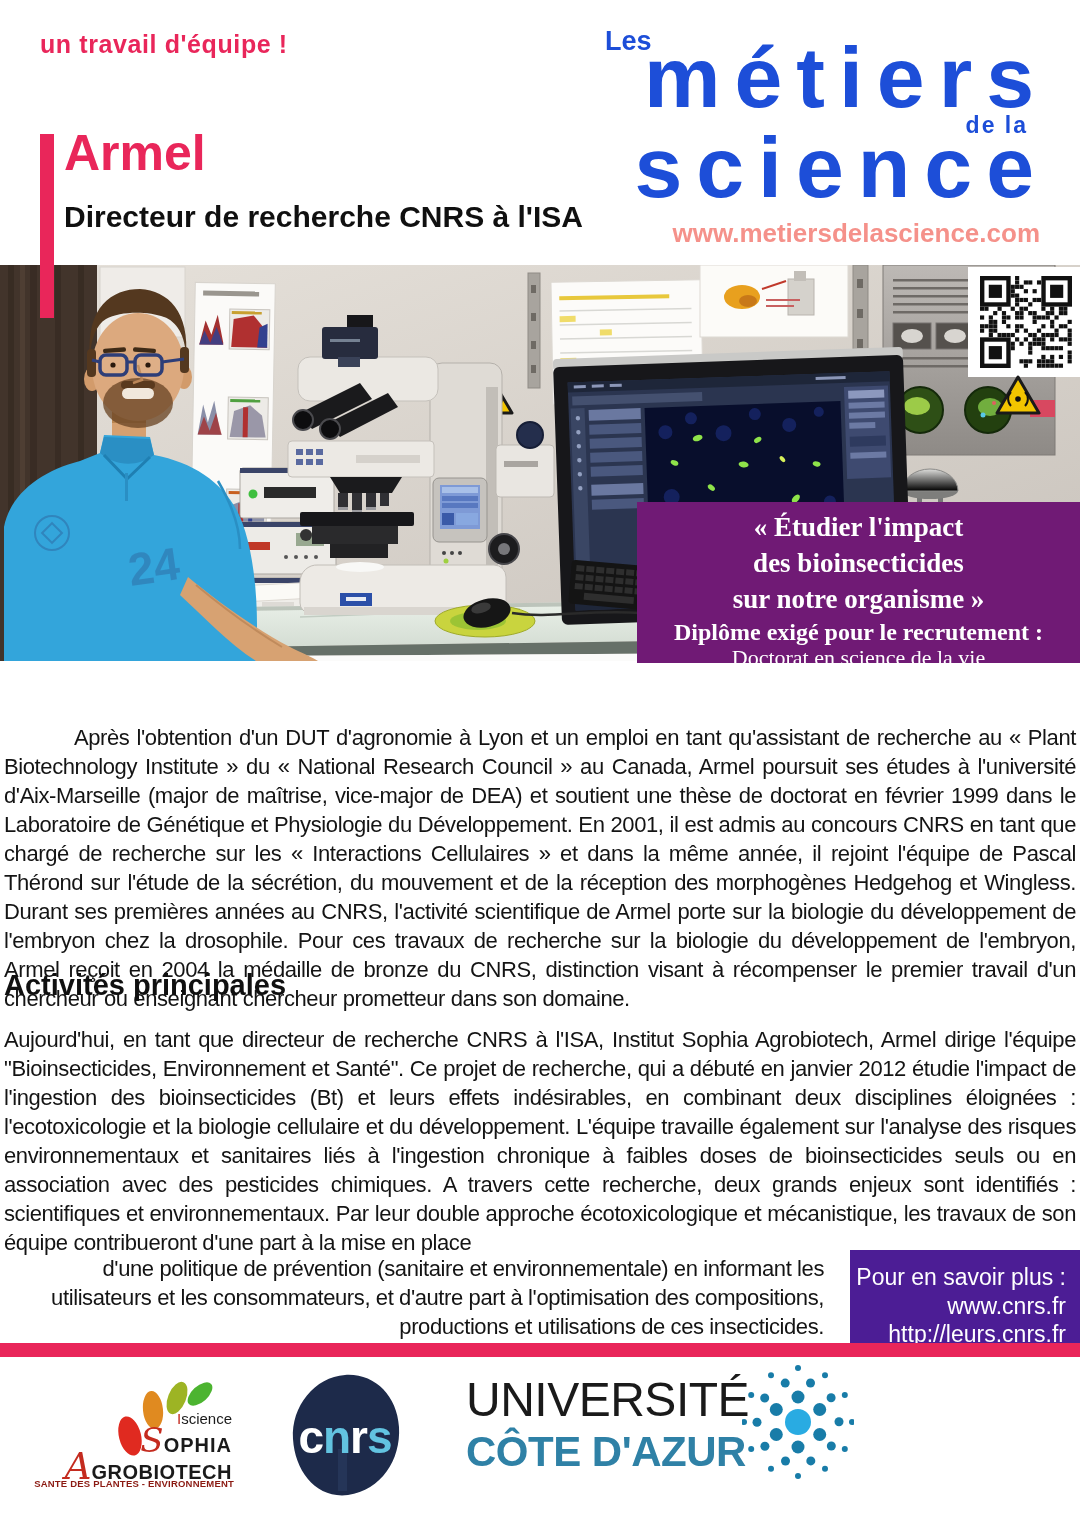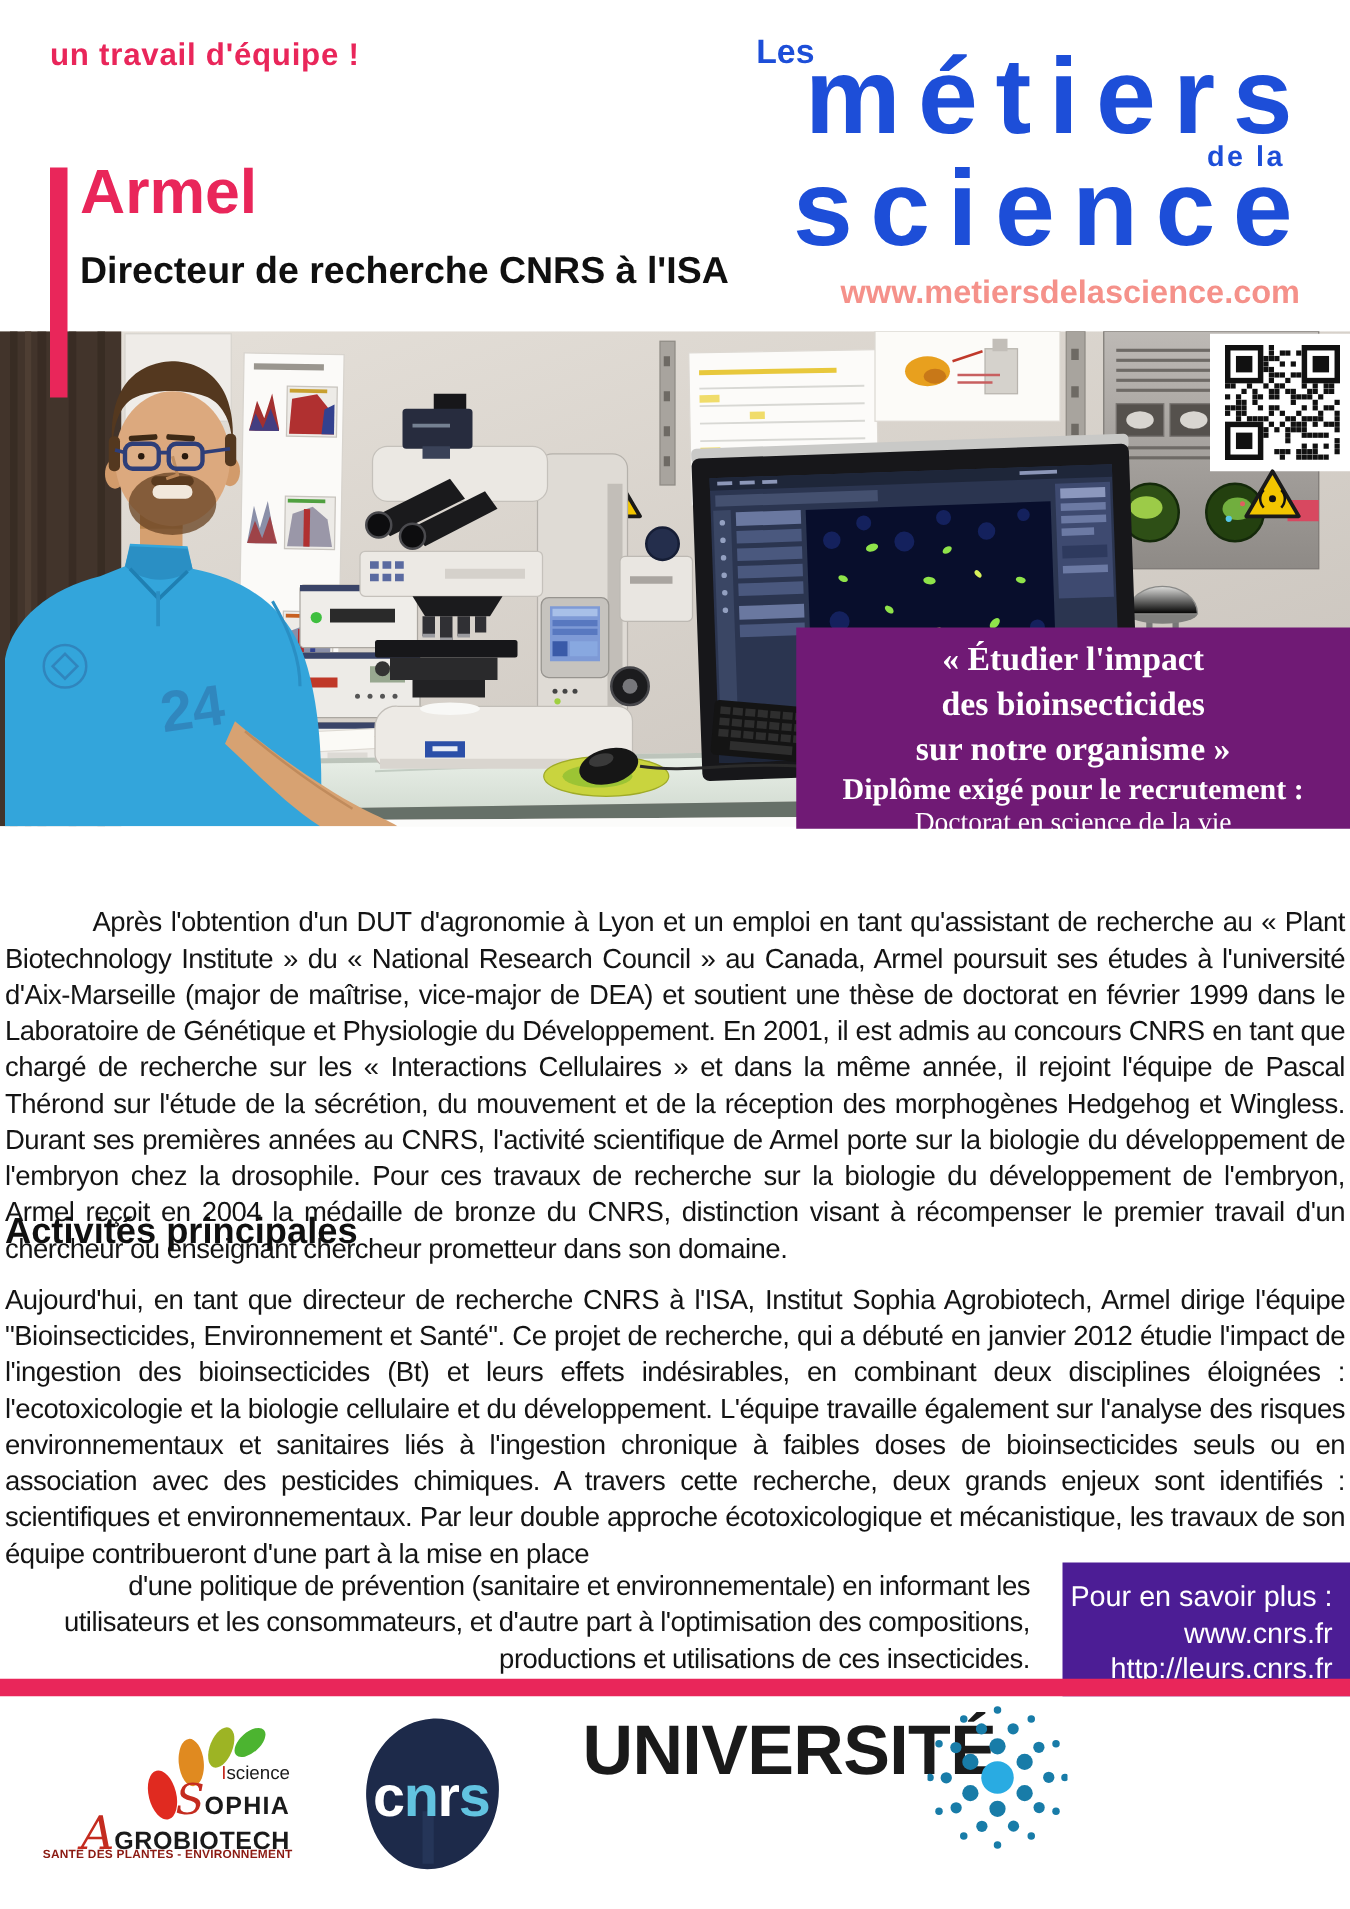--- a/index.html
+++ b/index.html
@@ -51,21 +51,21 @@
   .sophia .script{font-family:"DejaVu Serif",serif;font-style:italic;color:#C42B1F;}
   .sophia .line-s .script{font-size:34px;}
   .sophia .line-s .caps{font-size:20px;font-weight:bold;color:#1a1a1a;letter-spacing:1px;}
   .sophia .line-a{position:absolute;right:2px;top:73px;}
   .sophia .line-a .script{font-size:37px;}
   .sophia .line-a .caps{font-size:20px;font-weight:bold;color:#1a1a1a;letter-spacing:.5px;}
   .sophia .tagline{position:absolute;right:0;top:106px;font-size:9.5px;font-weight:bold;color:#8B1A12;
                    letter-spacing:.2px;white-space:nowrap;}
   .cnrs-logo{left:288px;top:1371px;}
   .uca-text{left:466px;top:1372px;color:#1a1a1a;}
-  .uca1{font-size:56px;font-weight:700;letter-spacing:-0.5px;line-height:56px;white-space:nowrap;}
+  .uca1{font-size:48px;font-weight:400;letter-spacing:-0.5px;line-height:56px;white-space:nowrap;}
   .uca2{font-size:42px;font-weight:800;letter-spacing:-0.5px;color:#2F81A6;white-space:nowrap;}
   .uca-dots{left:742px;top:1360px;}
 </style>
 </head>
 <body>
 
 <div class="page">
 
   <div class="abs slogan">
     <div>un travail d'équipe !</div>
@@ -658,20 +658,21 @@
   <div class="abs cnrs-logo">
     <svg width="114" height="130" viewBox="0 0 114 130">
       <path d="M57,4 C86,2 109,24 111,56 C113,89 93,119 60,124 C29,128 7,101 5,68 C3,35 27,6 57,4 Z" fill="#1D2A4A"></path>
       <rect x="50" y="78" width="9" height="42" fill="#2A3A5E" opacity=".7"></rect>
       <text x="57" y="82" text-anchor="middle" font-family="Liberation Sans, sans-serif" font-weight="bold" font-size="46" letter-spacing="-1"><tspan fill="#FFFFFF">c</tspan><tspan fill="#62C3E0">n</tspan><tspan fill="#FFFFFF">r</tspan><tspan fill="#62C3E0">s</tspan></text>
     </svg>
   </div>
 
   <div class="abs uca-text">
     <div class="uca1">UNIVERSITÉ</div>
+    <div class="uca2">CÔTE D'AZUR</div>
   </div>
 
   <svg class="abs uca-dots" width="112" height="125" viewBox="0 0 112 125">
     <g id="uca-dots-g">
         <circle cx="56.0" cy="62.0" r="13" fill="#29ABE2"></circle>
         <circle cx="56.0" cy="37.0" r="6.5" fill="#187CA8"></circle>
         <circle cx="77.7" cy="49.5" r="6.5" fill="#187CA8"></circle>
         <circle cx="77.7" cy="74.5" r="6.5" fill="#187CA8"></circle>
         <circle cx="56.0" cy="87.0" r="6.5" fill="#187CA8"></circle>
         <circle cx="34.3" cy="74.5" r="6.5" fill="#187CA8"></circle>

